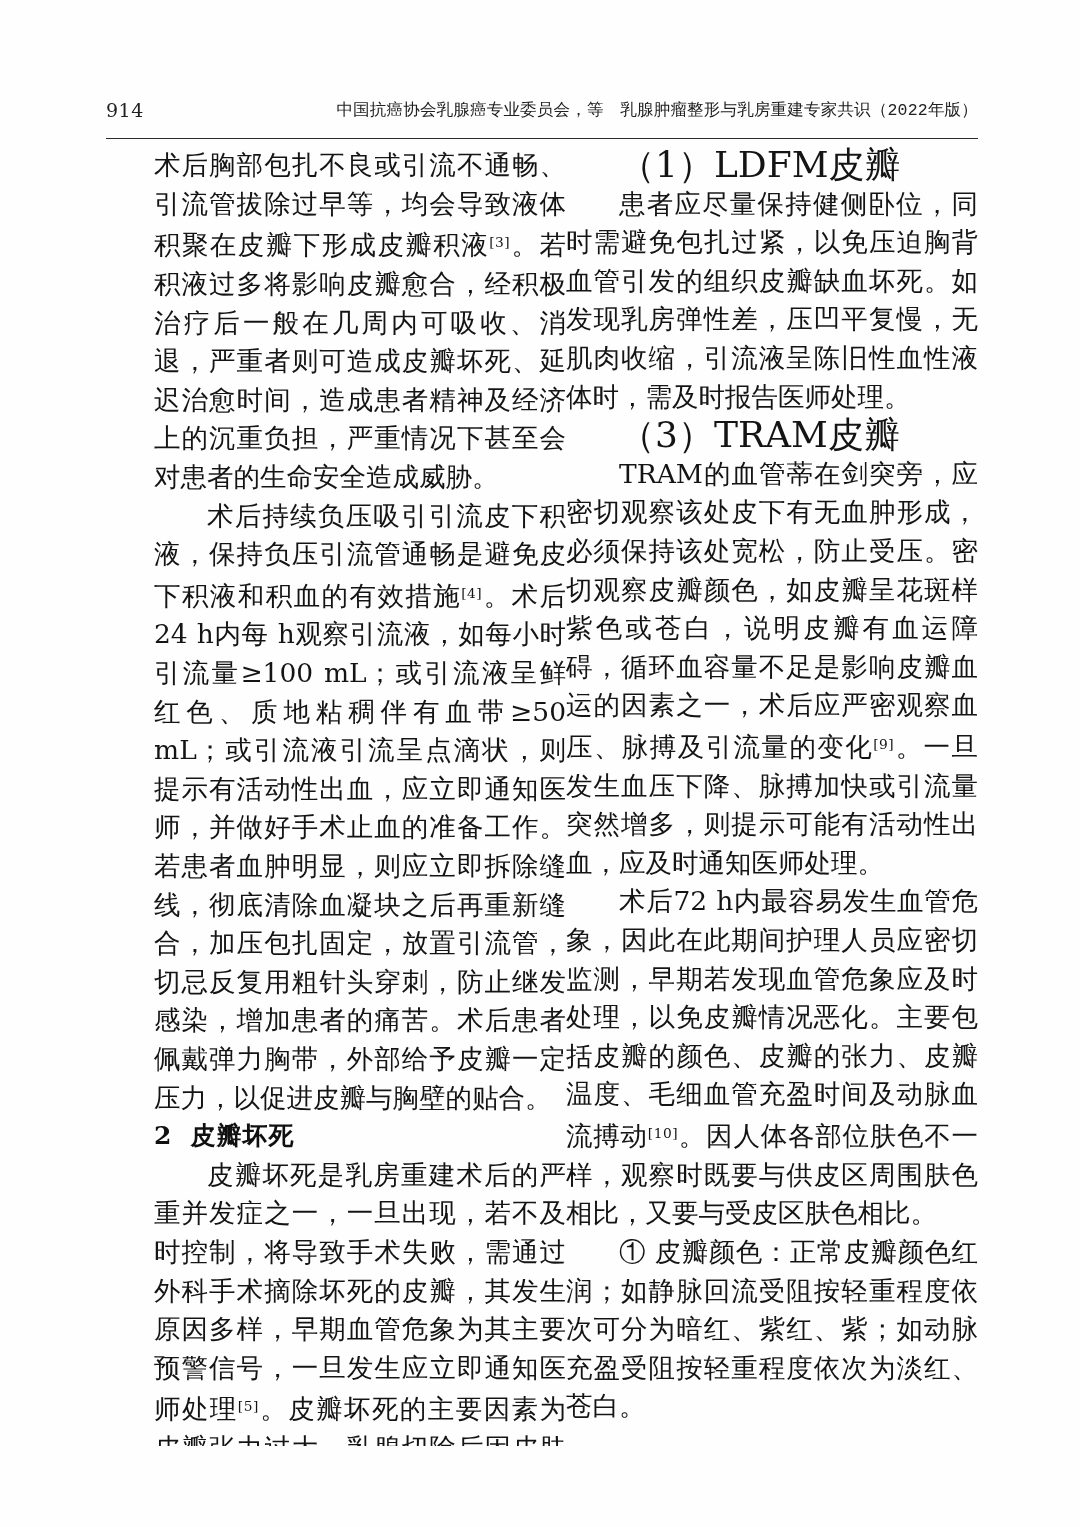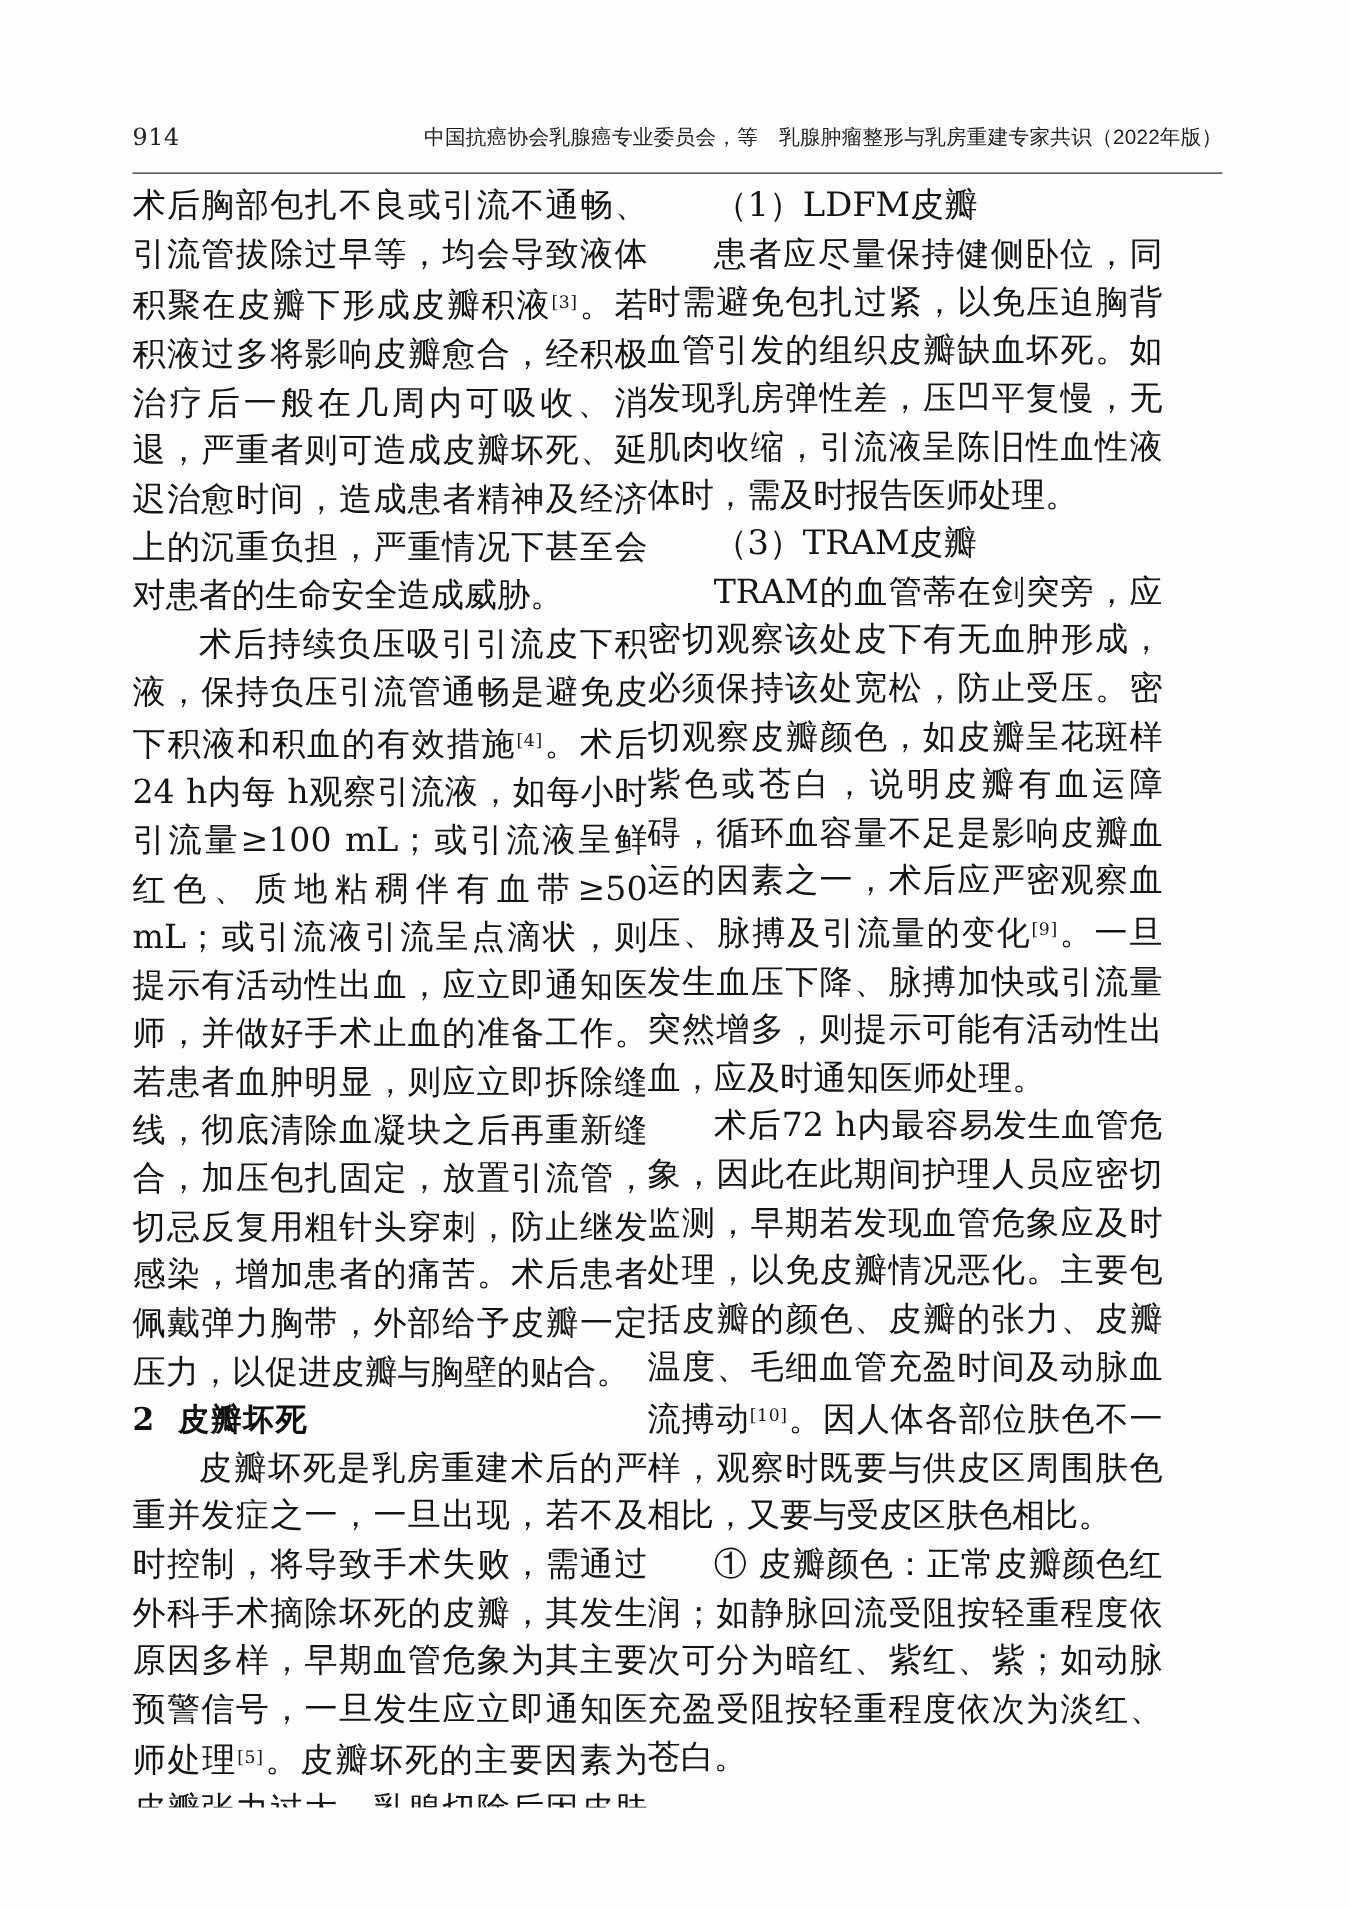--- a/index.html
+++ b/index.html
@@ -38,36 +38,36 @@
     box-sizing: border-box;
   }
   .header-pageno {
     font-family: "DejaVu Serif", "Liberation Serif", serif;
     font-size: 19px;
     letter-spacing: 0.5px;
     color: #202020;
     white-space: nowrap;
   }
   .header-title {
-    font-family: Liberation Sans, sans-serif;
+    font-family: Liberation Mono, monospace;
     font-size: 16.5px;
     color: #202020;
     white-space: nowrap;
     letter-spacing: 0.2px;
   }
 
   
   .columns {
     position: absolute;
     left: 106px;
     top: 146px;
     width: 872px;
     height: 1300px;
     display: flex;
-    justify-content: flex-start;
+    justify-content: flex-end;
   }
   .col {
     width: 412px;
     overflow: hidden;
   }
 
   p.para {
     margin: 0;
     font-size: 26.5px;
     line-height: 38.6px;
@@ -87,21 +87,21 @@
     text-indent: 0;
     font-weight: bold;
     letter-spacing: 1px;
     color: #101010;
     font-family: "DejaVu Serif", "Liberation Serif", serif;
   }
   p.heading .hnum { margin-right: 18px; }
 
   p.subhead {
     margin: 0;
-    font-size: 27px;
+    font-size: 36px;
     line-height: 38.6px;
     text-indent: 53px;
     color: #141414;
   }
 
   sup.ref {
     font-size: 0.52em;
     vertical-align: 0.52em;
     letter-spacing: 0.5px;
     font-family: "DejaVu Serif", "Liberation Serif", serif;

